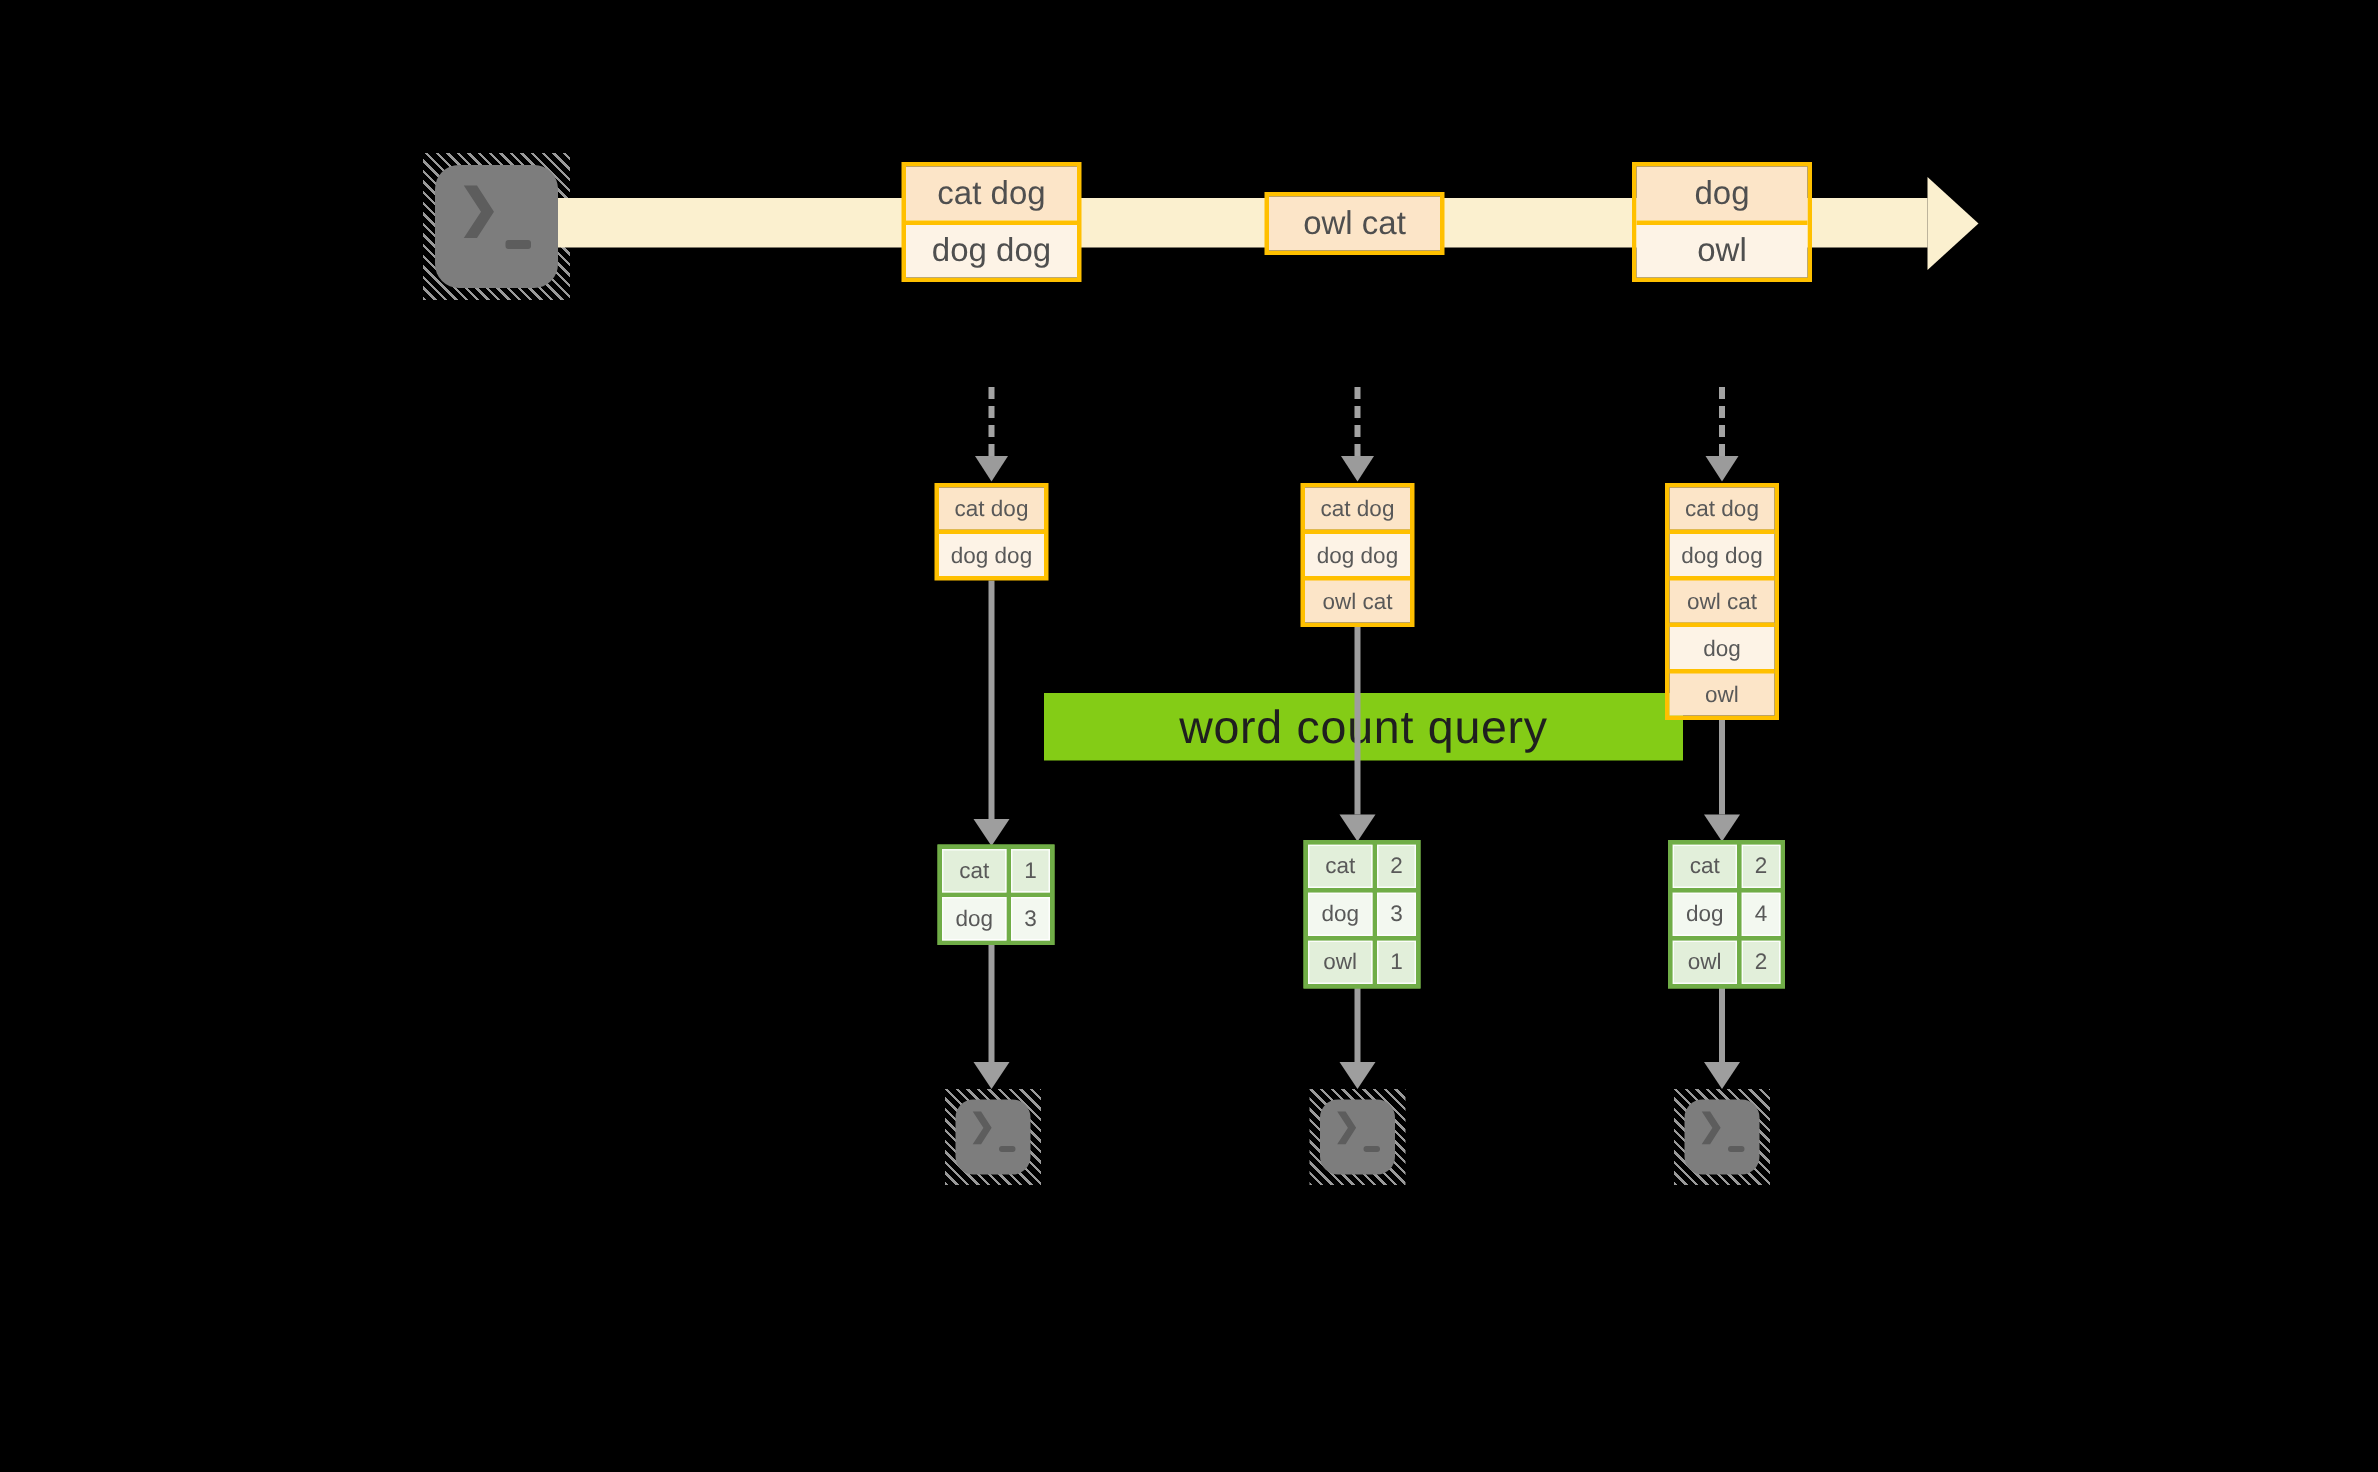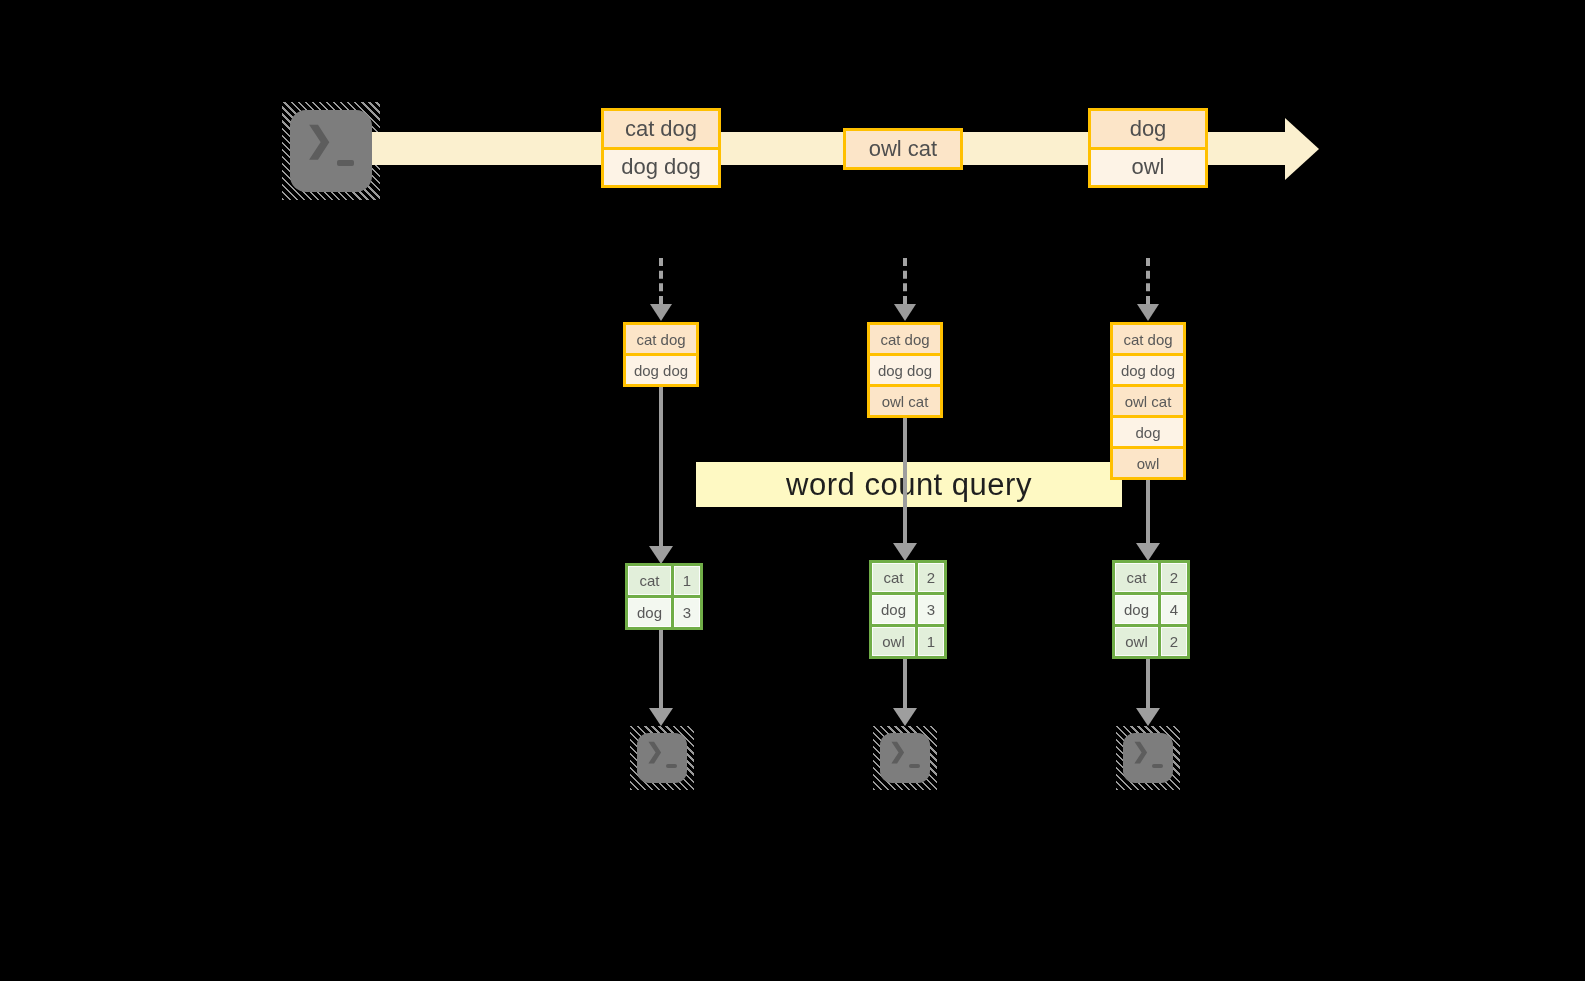--- a/index.html
+++ b/index.html
@@ -71,21 +71,21 @@
   }
   .scell{height:28px;flex:none;display:flex;align-items:center;justify-content:center;}
   .scell + .scell{border-top:3px solid #ffc000;}
   .scell:nth-child(odd){background:#fce5c8;}
   .scell:nth-child(even){background:#fdf3e6;}
   #st1{left:623px;top:322px;}
   #st2{left:867px;top:322px;}
   #st3{left:1110px;top:322px;}
   
   .query-band{
-    position:absolute;left:696px;top:462px;width:426px;height:45px;background:#fef9c3;
+    position:absolute;left:696px;top:462px;width:426px;height:45px;background:#84cc16;
     display:flex;align-items:center;justify-content:center;z-index:1;
   }
   .query-band span{font-size:31px;color:#1f1f1f;letter-spacing:.5px;}
   
   .gtable{
     position:absolute;width:72px;border:3px solid #70ad47;box-sizing:content-box;
     background:#70ad47;display:flex;flex-direction:column;gap:3px;
     font-size:15px;color:#595959;z-index:3;
   }
   .grow{display:grid;grid-template-columns:43px 1fr;column-gap:3px;height:29px;flex:none;}

